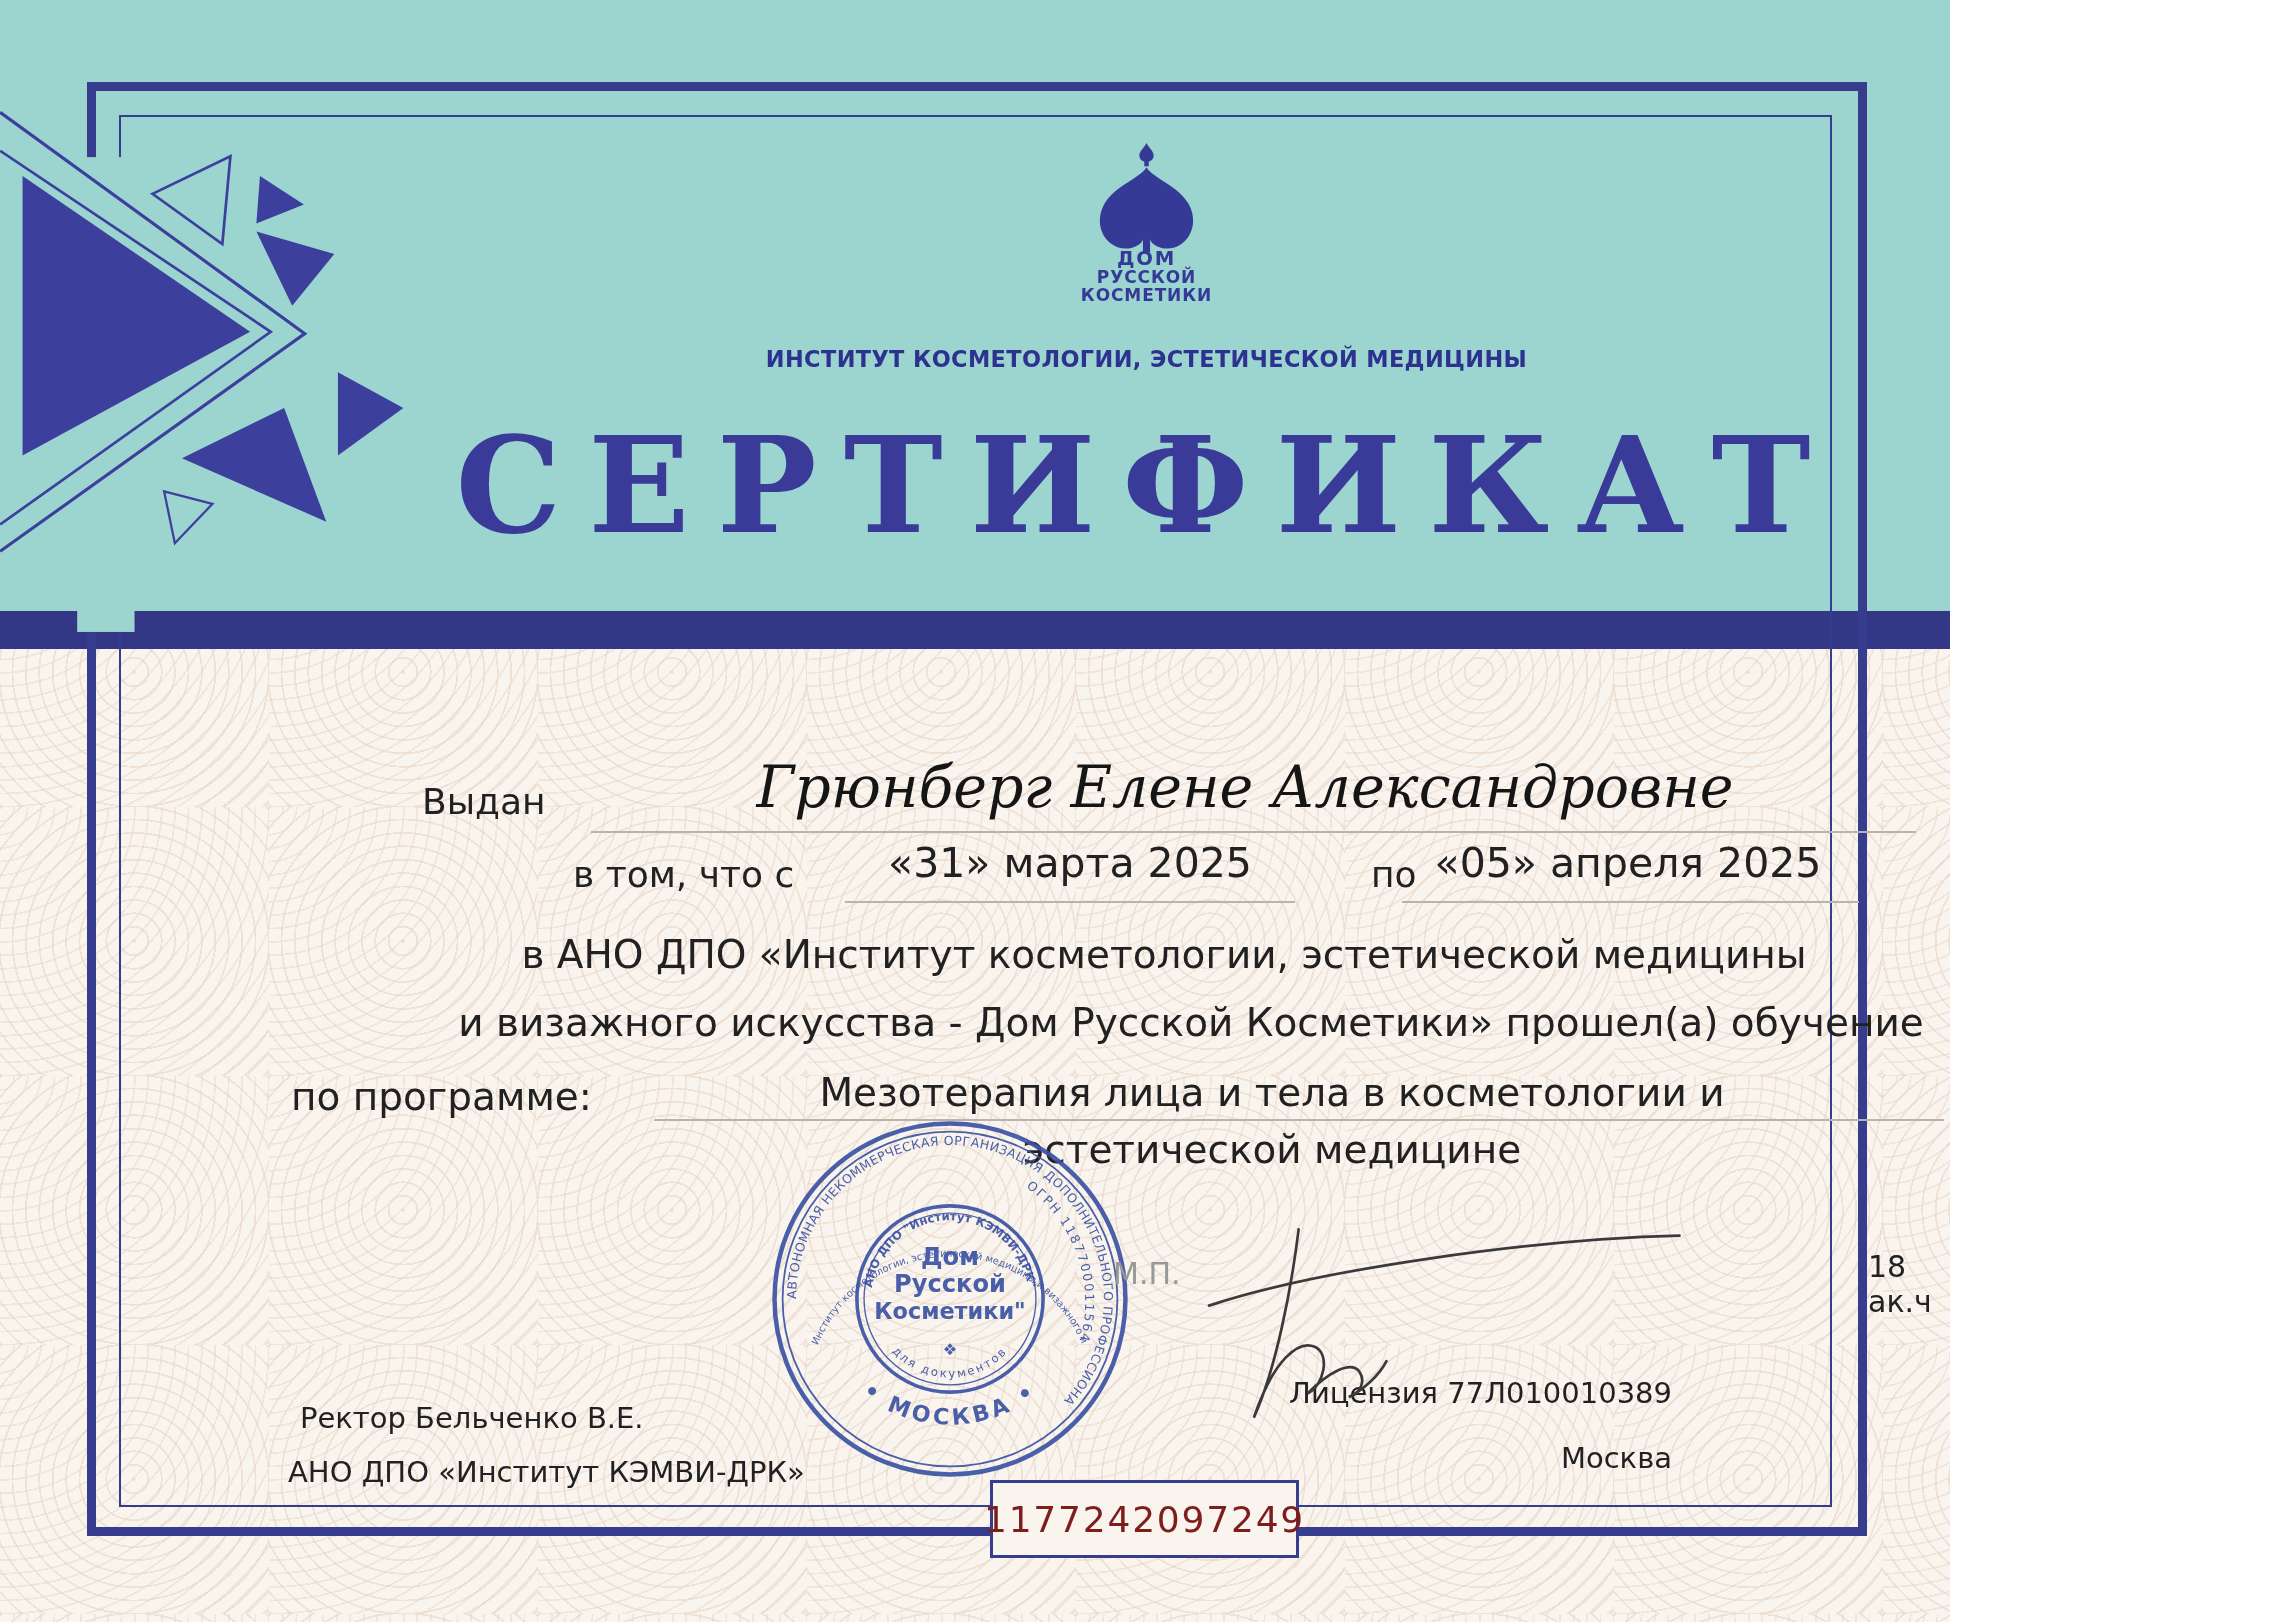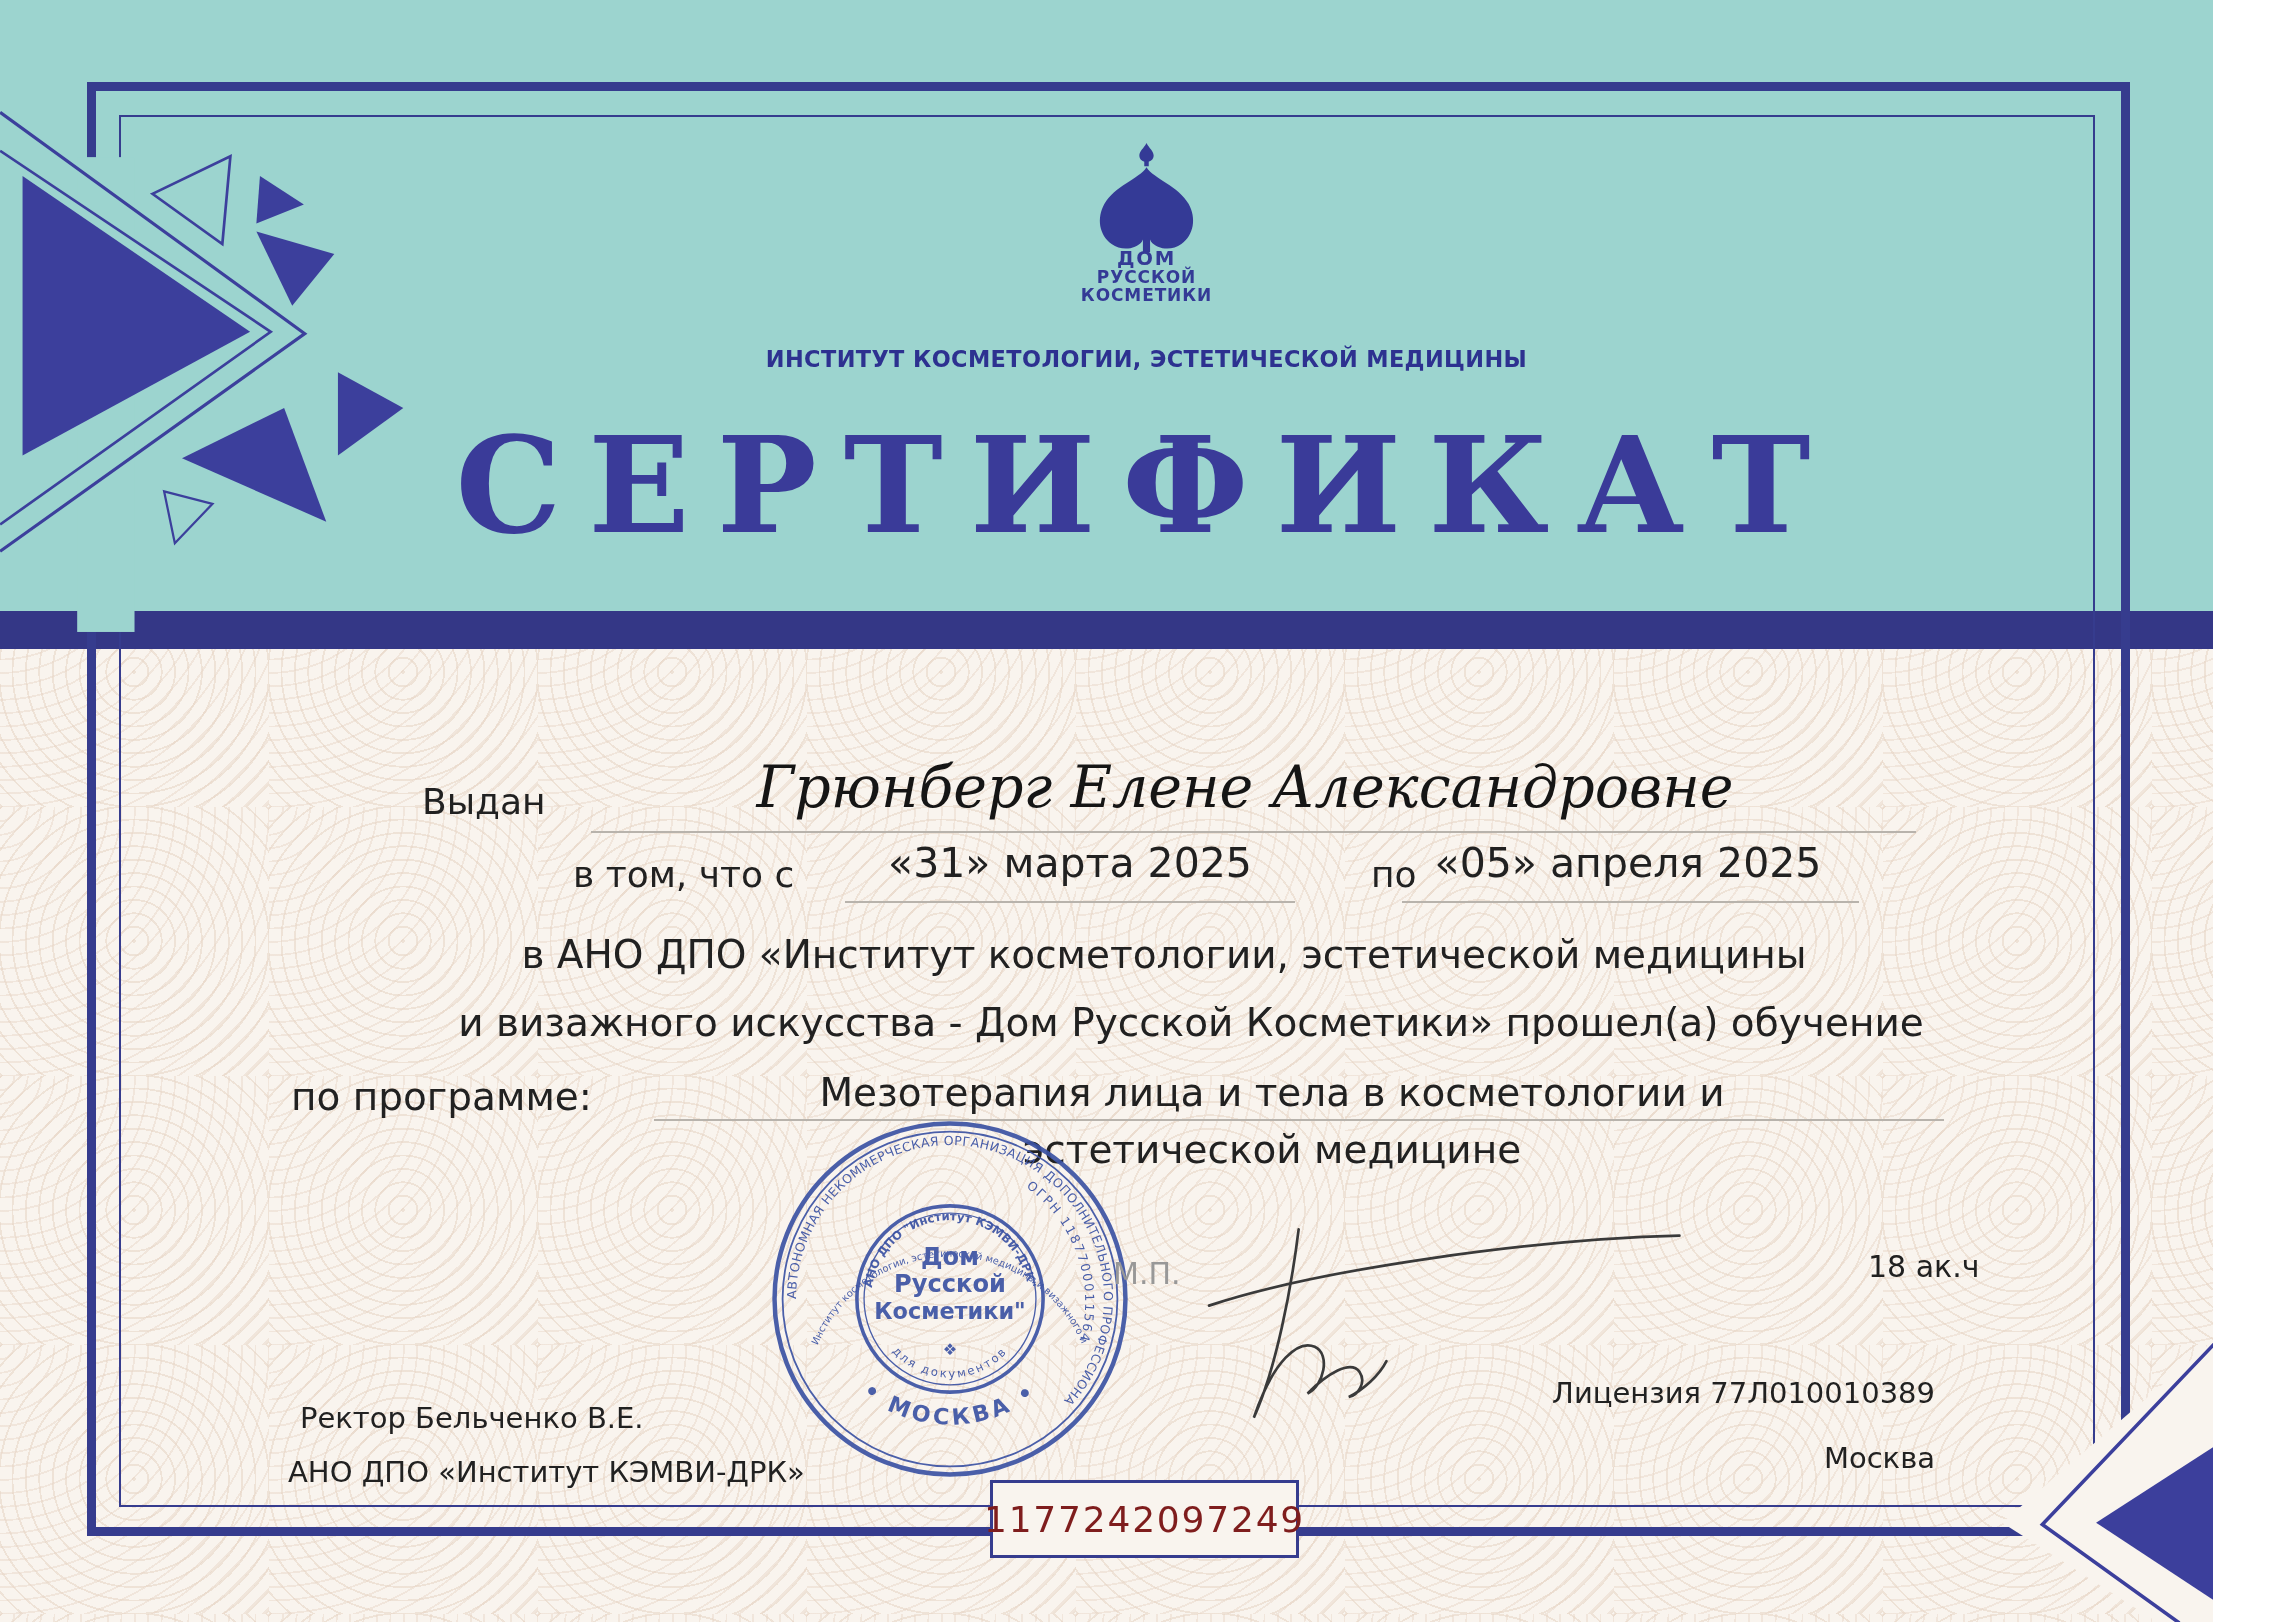--- a/index.html
+++ b/index.html
@@ -1,17 +1,17 @@
 <!DOCTYPE html>
 <html style="font-size:14.3px"><head>
 <meta charset="utf-8">
 <style>
   html,body{margin:0;padding:0;background:#ffffff;}
   .cert{
-    position:relative;width:2213px;height:1623px;overflow:hidden;
+    position:relative;width:1950px;height:1623px;overflow:hidden;
     font-family:"DejaVu Sans",sans-serif;color:#222222;
     background-color:#f9f4ee;
     background-image:
       repeating-radial-gradient(circle at 134px 134px, rgba(230,212,196,0.55) 0 1.8px, rgba(0,0,0,0) 1.8px 13.4px),
       repeating-radial-gradient(circle at 0 0, rgba(230,212,196,0.45) 0 1.8px, rgba(0,0,0,0) 1.8px 13.4px);
     background-size:269px 269px;
   }
   .abs{position:absolute;}
   .teal-bg{left:0;top:0;width:2293px;height:611px;background:#9cd4cf;z-index:1;}
   .navy-band{left:0;top:611px;width:2293px;height:38px;background:#343786;z-index:1;}

